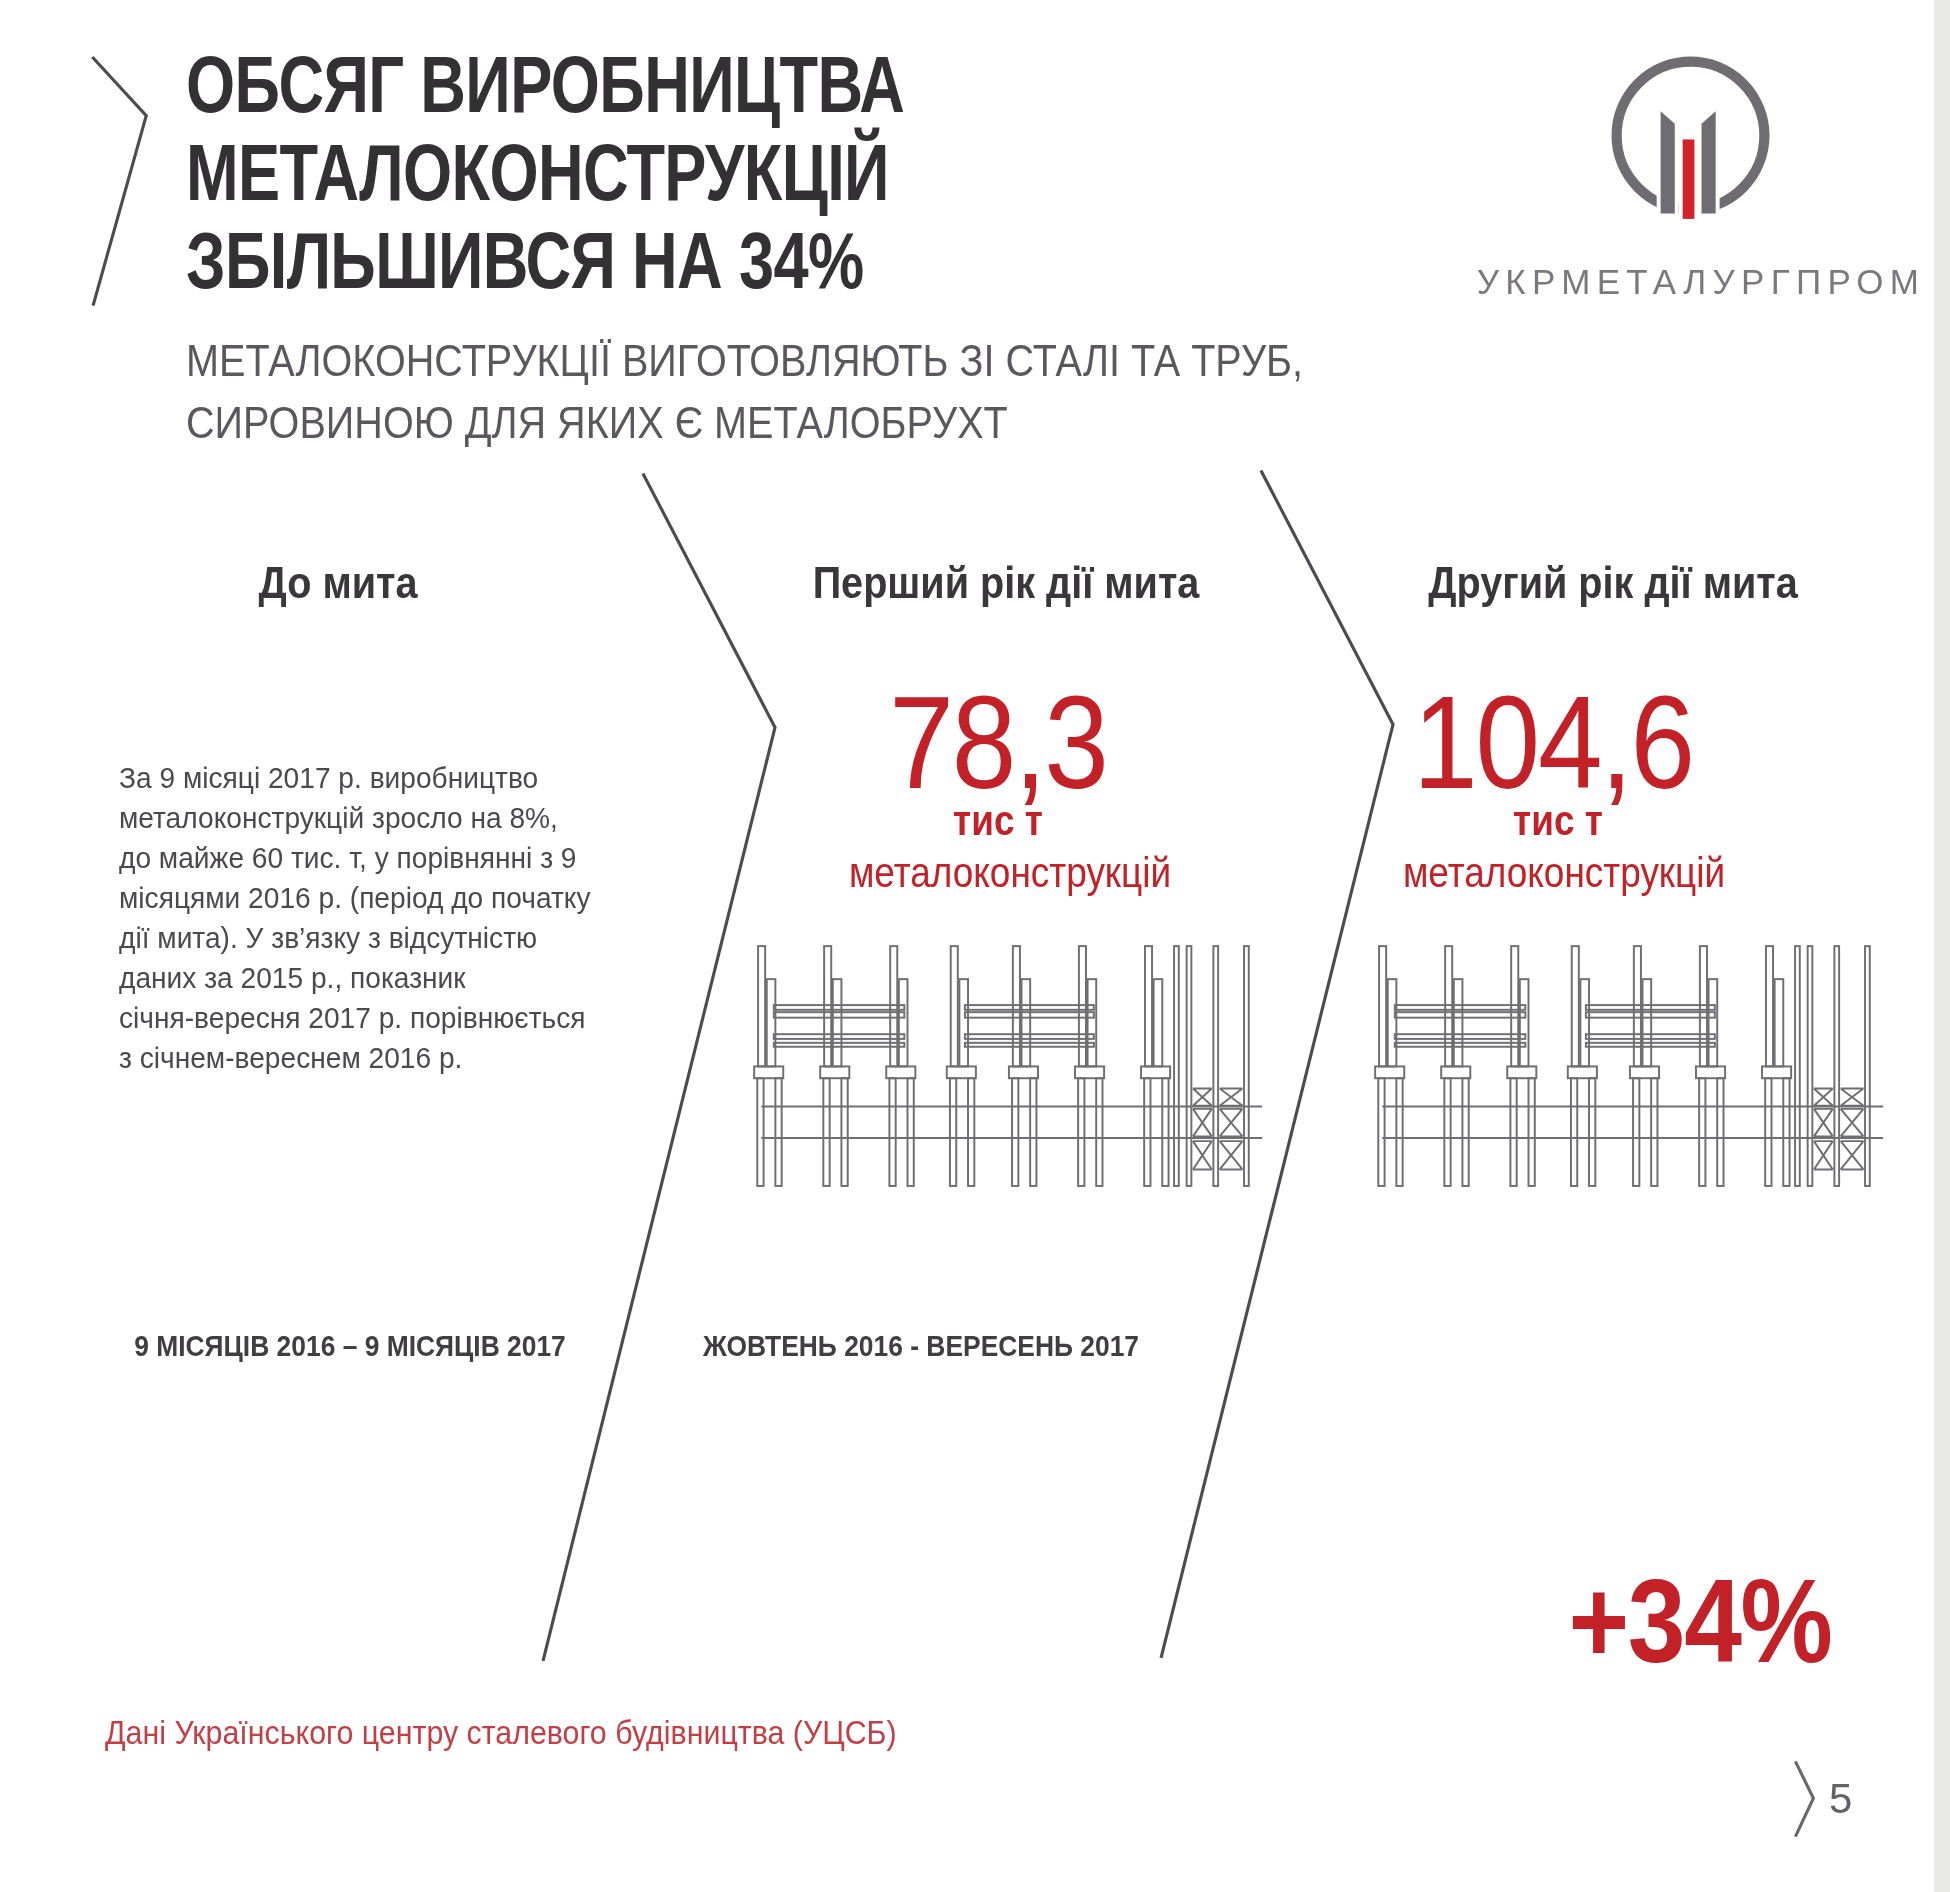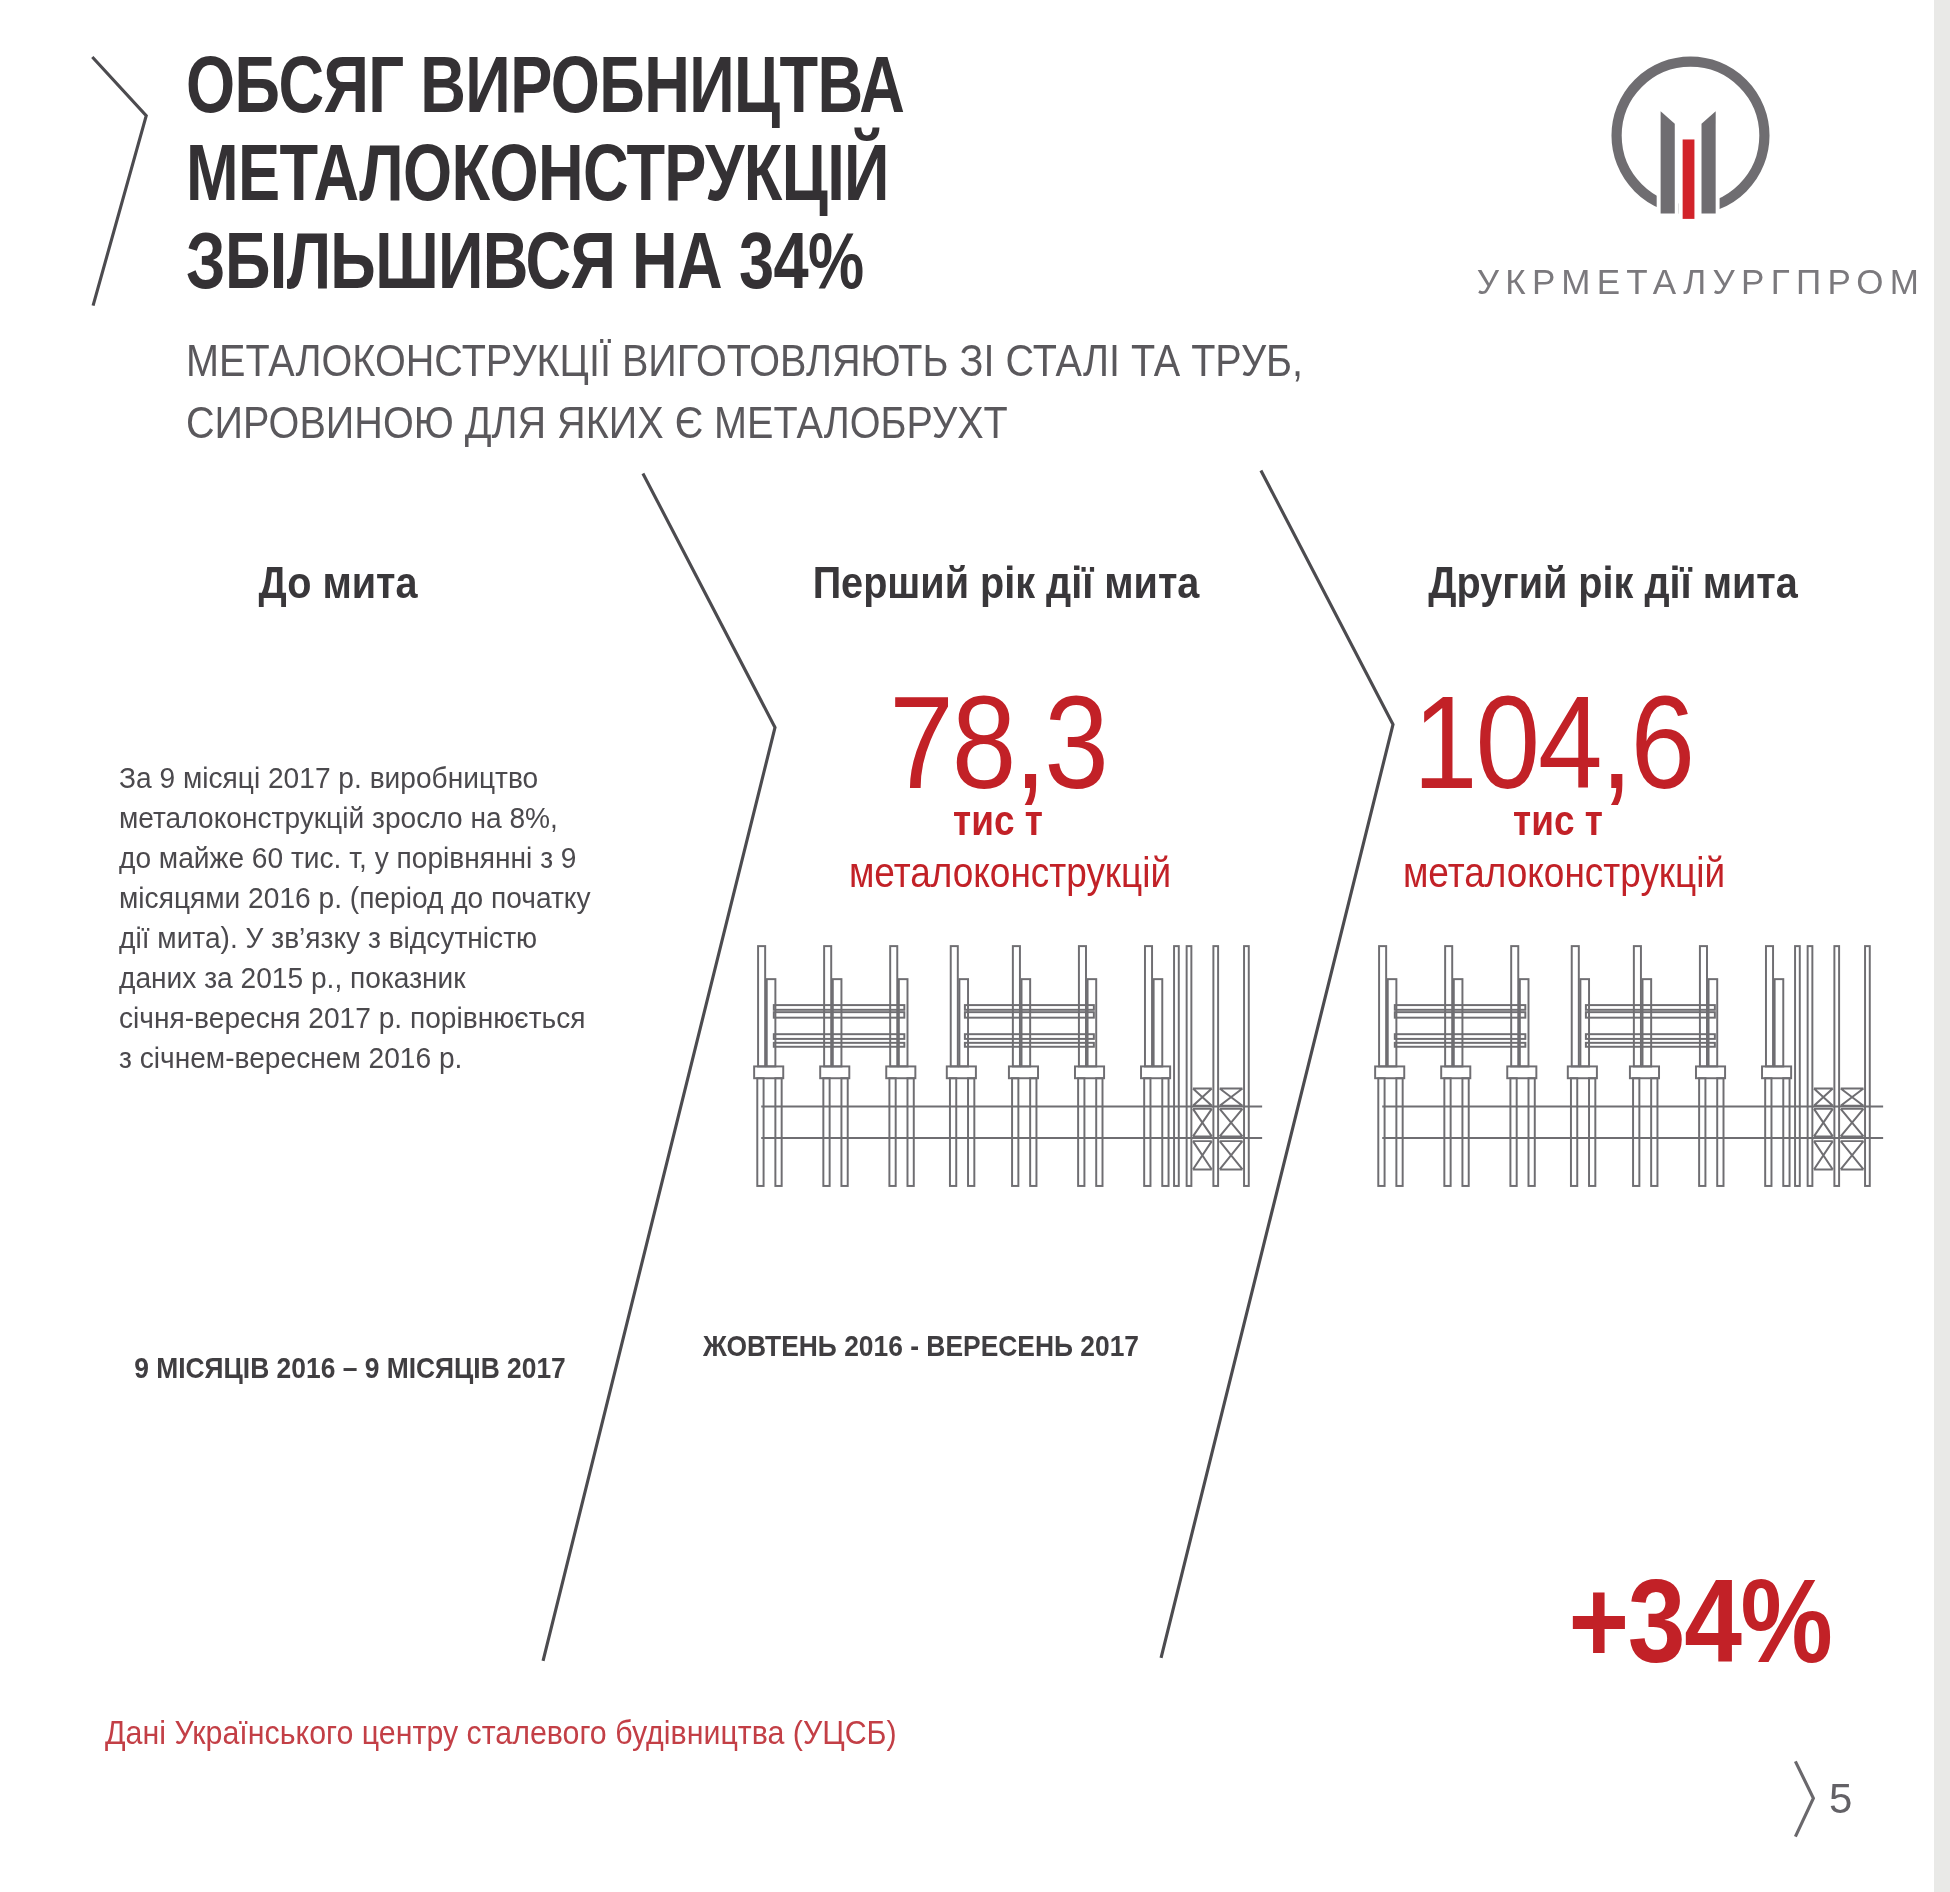--- a/index.html
+++ b/index.html
@@ -162,21 +162,21 @@
         <path d="M596 253H625 M596 289H625 M596 253L625 289 M625 253L596 289"></path>
       </g>
     </defs>
     <use href="#structure"></use>
   </svg>
 
   <svg class="abs" style="left:1372px;top:942px;" width="519" height="252" viewBox="0 0 660 320" fill="none" stroke="#6f6e72" stroke-width="2.5">
     <use href="#structure"></use>
   </svg>
 
-  <div class="abs period ctr nowrap" style="left:350px;margin-top:22px;">
+  <div class="abs period ctr nowrap" style="left:350px;">
     <span class="inner">9 МІСЯЦІВ 2016 – 9 МІСЯЦІВ 2017</span>
   </div>
   <div class="abs period ctr nowrap" style="left:921px;">
     <span class="inner">ЖОВТЕНЬ 2016 - ВЕРЕСЕНЬ 2017</span>
   </div>
 
   <div class="abs delta ctr nowrap" style="left:1700px;color:#c22127;">
     <span class="inner">+34%</span>
   </div>
 

